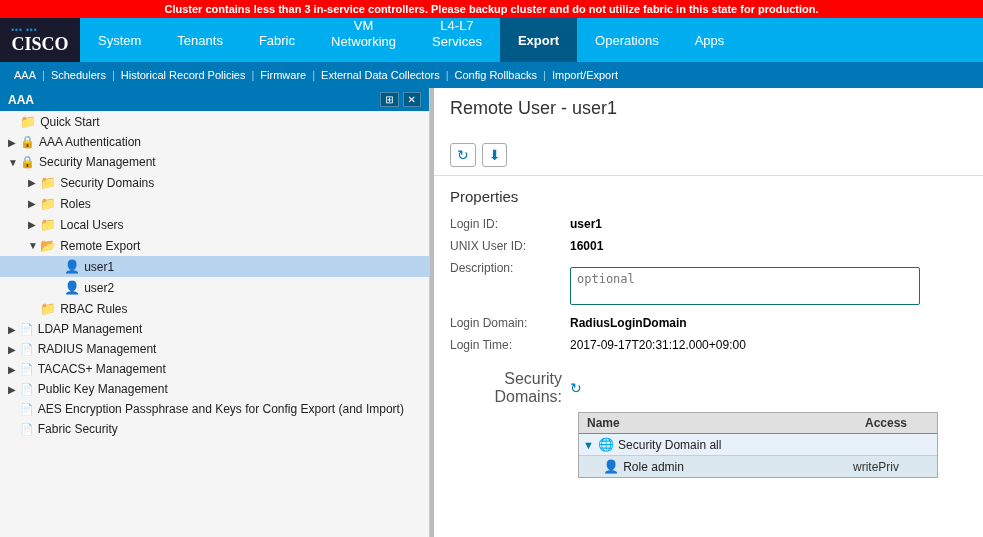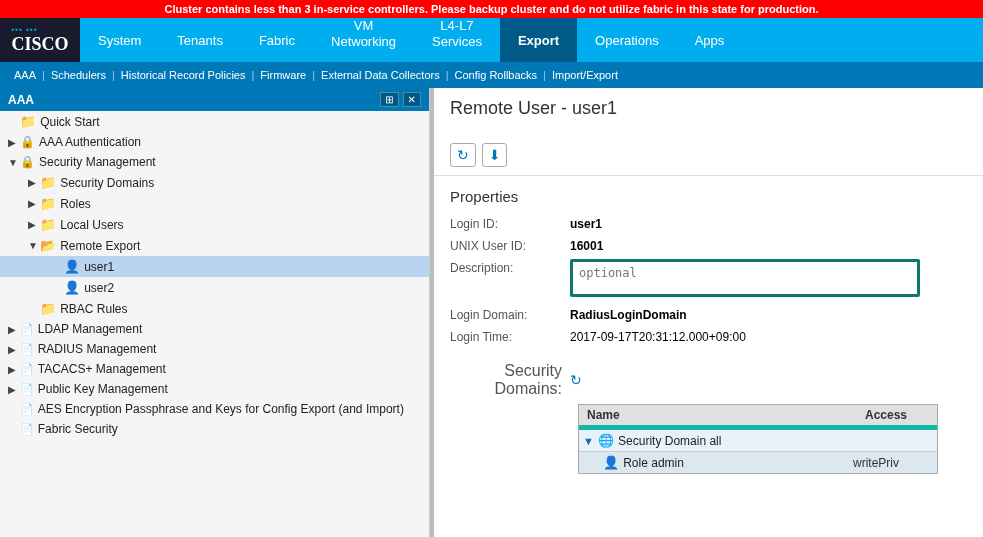--- a/index.html
+++ b/index.html
@@ -203,26 +203,27 @@
       font-size: 12px;
       padding-top: 2px;
     }
     .prop-value.bold { font-weight: bold; }
     .prop-input-container {
       flex: 1;
     }
     .prop-input {
       width: 350px;
       height: 38px;
-      border: 3px solid #0f766e;
+      border: 1px solid #0f766e;
       border-radius: 2px;
       padding: 4px 6px;
       font-size: 12px;
       color: #999;
       resize: none;
+      margin-top: 8px;
     }
 
     .security-domains-section {
       padding: 0 16px 12px;
     }
     .sec-domain-label-row {
       display: flex;
       align-items: center;
       margin-bottom: 6px;
     }
@@ -241,21 +242,21 @@
     }
 
     .domains-table {
       margin-left: 128px;
       border: 1px solid #aaa;
       width: 360px;
     }
     .domains-table-header {
       display: flex;
       background: #e0e0e0;
-      border-bottom: 5px solid #14b8a6;
+      border-bottom: 1px solid #14b8a6;
     }
     .domains-table-header .col {
       padding: 3px 8px;
       font-size: 12px;
       font-weight: bold;
       color: #333;
     }
     .col-name { flex: 1; }
     .col-access { width: 80px; text-align: left; }
     .domains-table-row {

